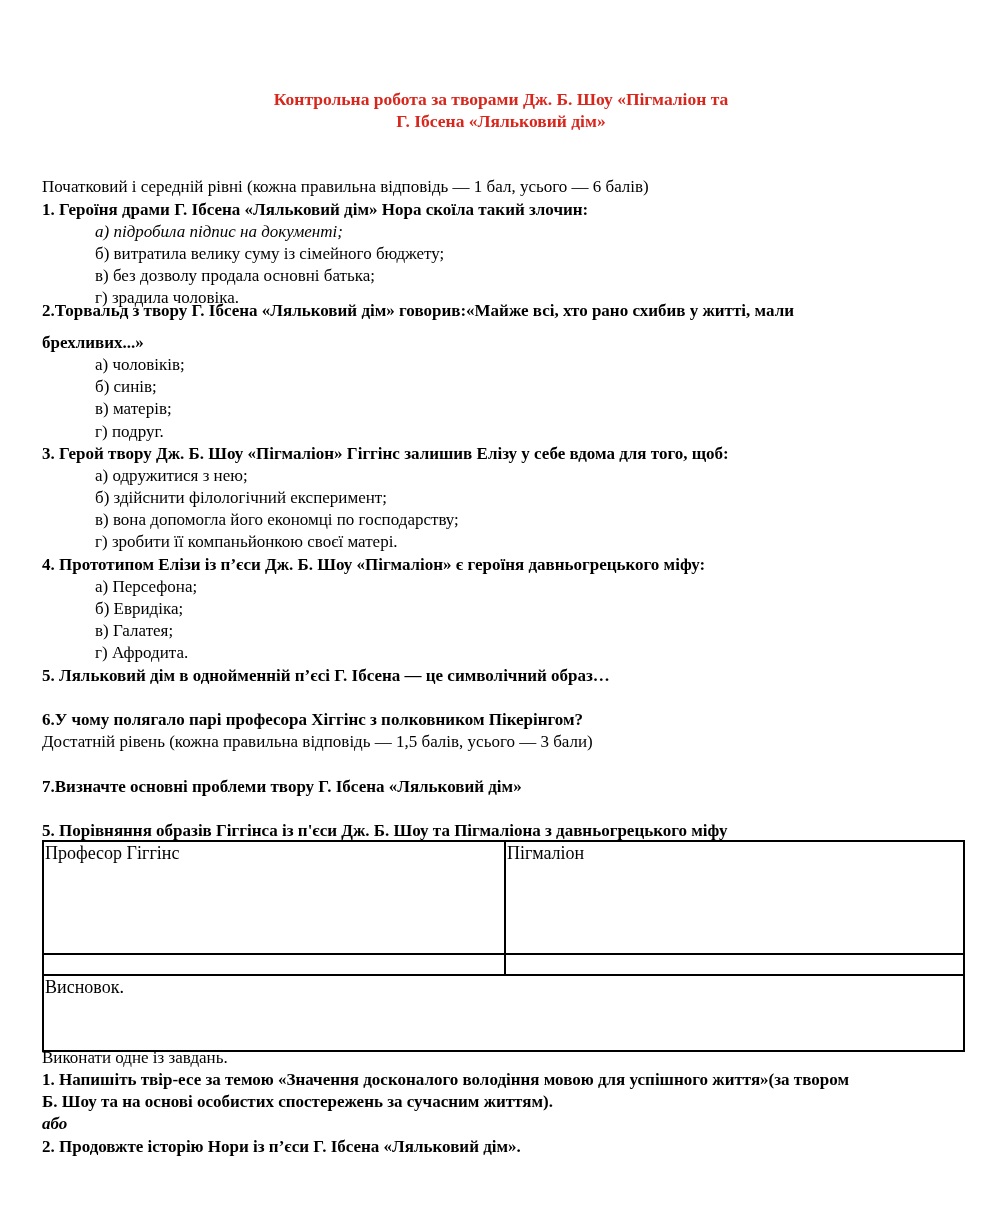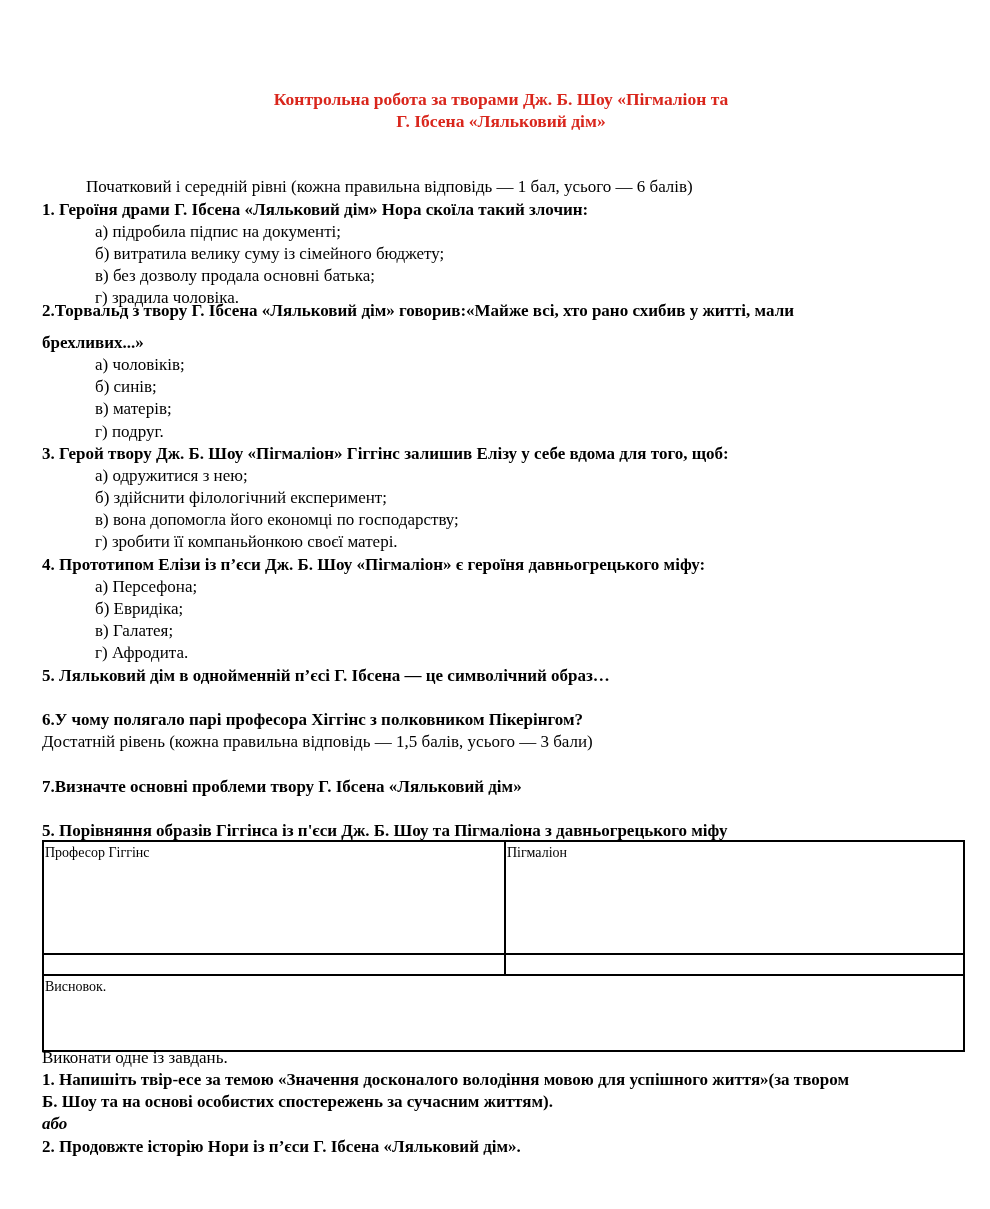--- a/index.html
+++ b/index.html
@@ -46,38 +46,38 @@
     position: absolute;
     left: 0;
     top: 840px;
     width: 923px;
     border-collapse: collapse;
   }
   table.cmp td {
     border: 2px solid #000;
     vertical-align: top;
     padding: 0 1px;
-    font-size: 14px;
+    font-size: 18px;
     line-height: 22px;
   }
 </style>
 </head>
 <body>
 
 <div class="title">
   <div>Контрольна робота за творами Дж. Б. Шоу «Пігмаліон та</div>
   <div>Г. Ібсена «Ляльковий дім»</div>
 </div>
 
 <div class="page">
 
-  <div class="line" style="top:176px;margin-left:44px;">Початковий і середній рівні (кожна правильна відповідь — 1 бал, усього — 6 балів)</div>
+  <div class="line" style="top:176px;">Початковий і середній рівні (кожна правильна відповідь — 1 бал, усього — 6 балів)</div>
 
   <div class="line bold" style="top:199px;">1. Героїня драми Г. Ібсена «Ляльковий дім» Нора скоїла такий злочин:</div>
-  <div class="line opt" style="top:221px;">а) підробила підпис на документі;</div>
+  <div class="line opt" style="top:221px;font-style:italic;">а) підробила підпис на документі;</div>
   <div class="line opt" style="top:243px;">б) витратила велику суму із сімейного бюджету;</div>
   <div class="line opt" style="top:265px;">в) без дозволу продала основні батька;</div>
   <div class="line opt" style="top:287px;">г) зрадила чоловіка.</div>
 
   <div class="line bold" style="top:300px;">2.Торвальд з твору Г. Ібсена «Ляльковий дім» говорив:«Майже всі, хто рано схибив у житті, мали</div>
   <div class="line bold" style="top:332px;">брехливих...»</div>
   <div class="line opt" style="top:354px;">а) чоловіків;</div>
   <div class="line opt" style="top:376px;">б) синів;</div>
   <div class="line opt" style="top:398px;">в) матерів;</div>
   <div class="line opt" style="top:421px;">г) подруг.</div>

